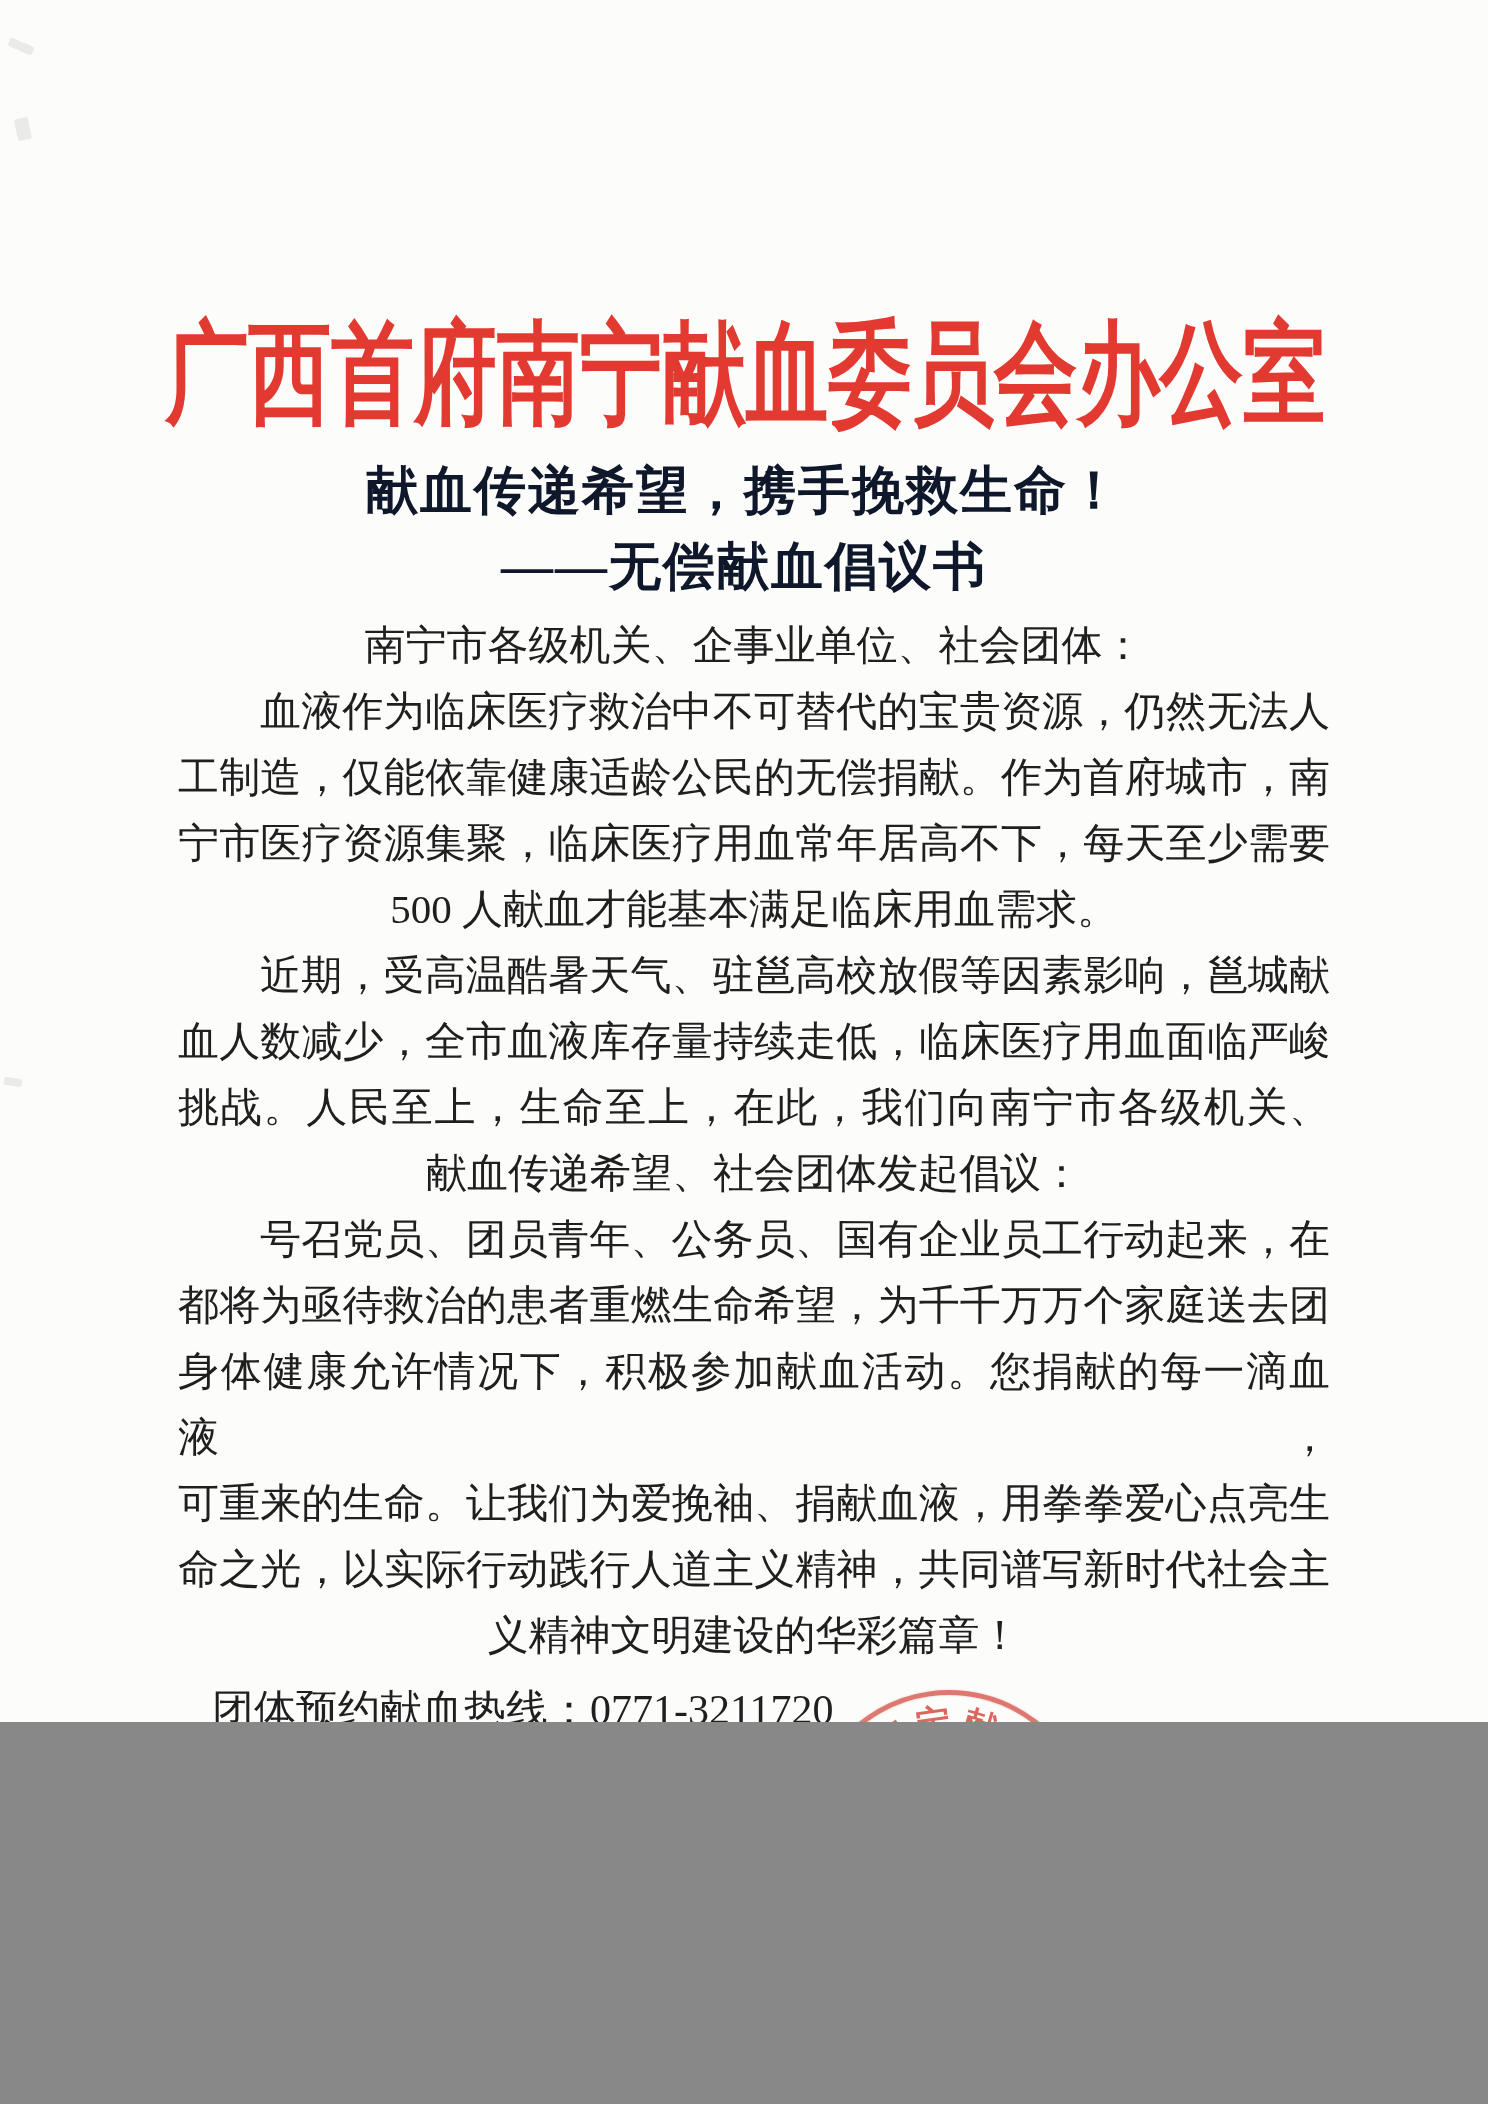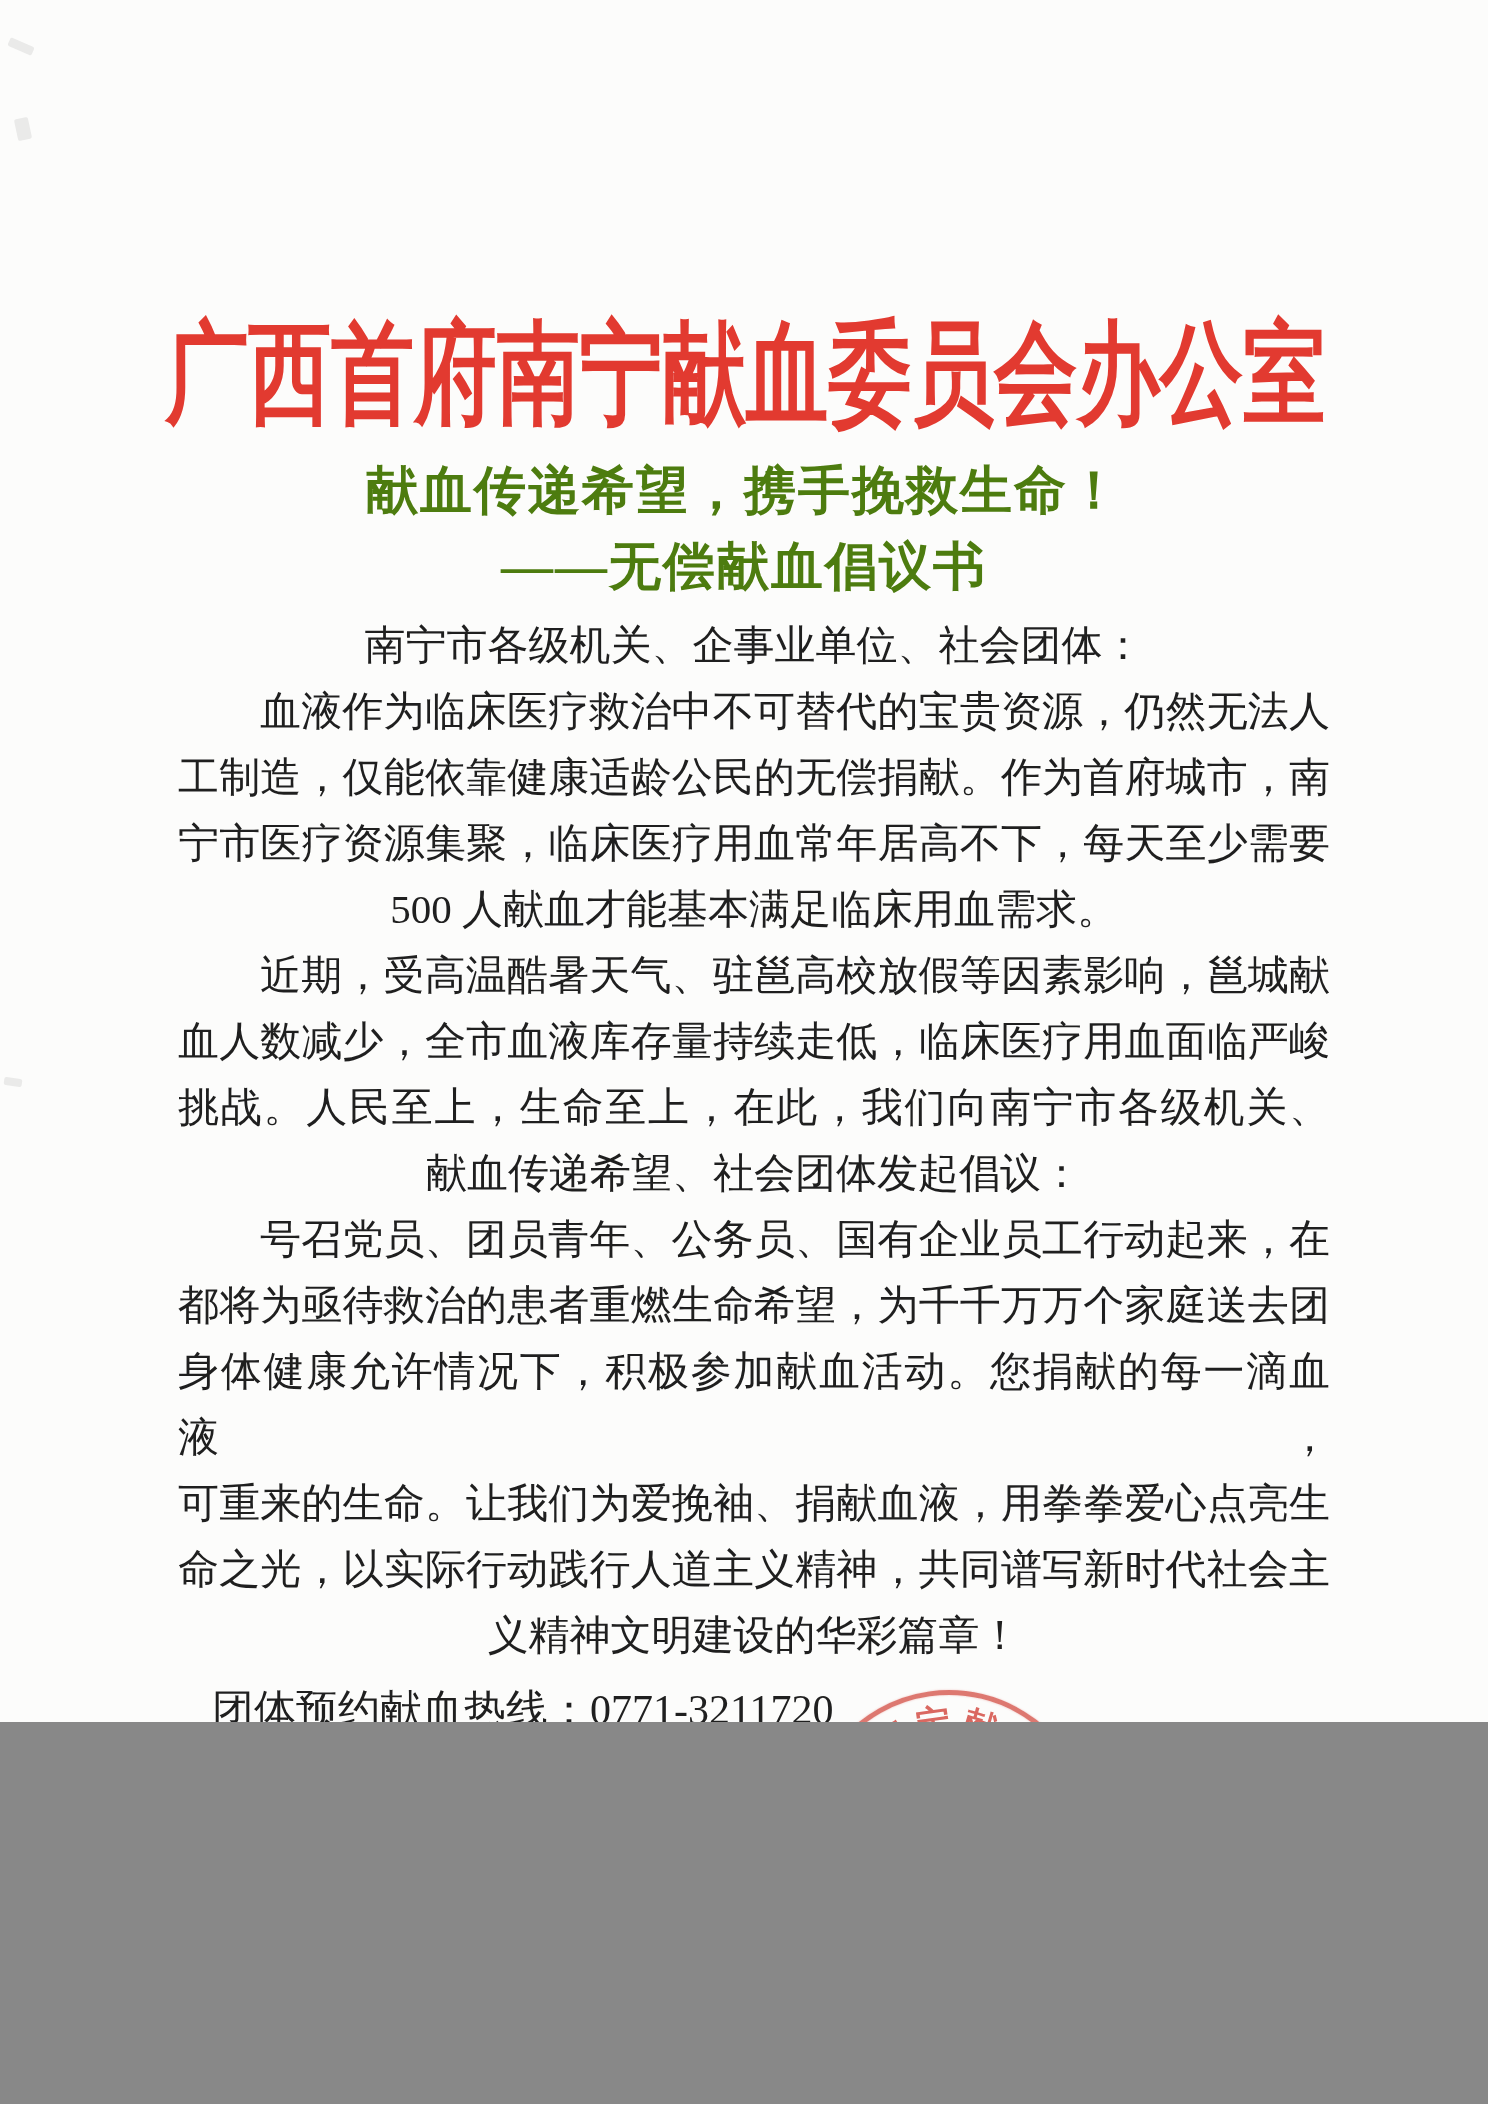--- a/index.html
+++ b/index.html
@@ -25,21 +25,21 @@
     transform:translateX(-28px) scaleX(0.74);
     transform-origin:center;
     letter-spacing:0px;
   }
   
   .doc-title{
     position:absolute;left:0;width:100%;
     text-align:center;
     font-weight:bold;
     font-size:52px;
-    color:#4d7c0f;
+    color:#0f172a;
     white-space:nowrap;
     letter-spacing:2px;
   }
   .doc-title.line1{top:456px;}
   .doc-title.line2{top:532px;}
   
   .body-block{
     position:absolute;top:612px;left:178px;width:1152px;
     font-size:41px;
     line-height:66px;

